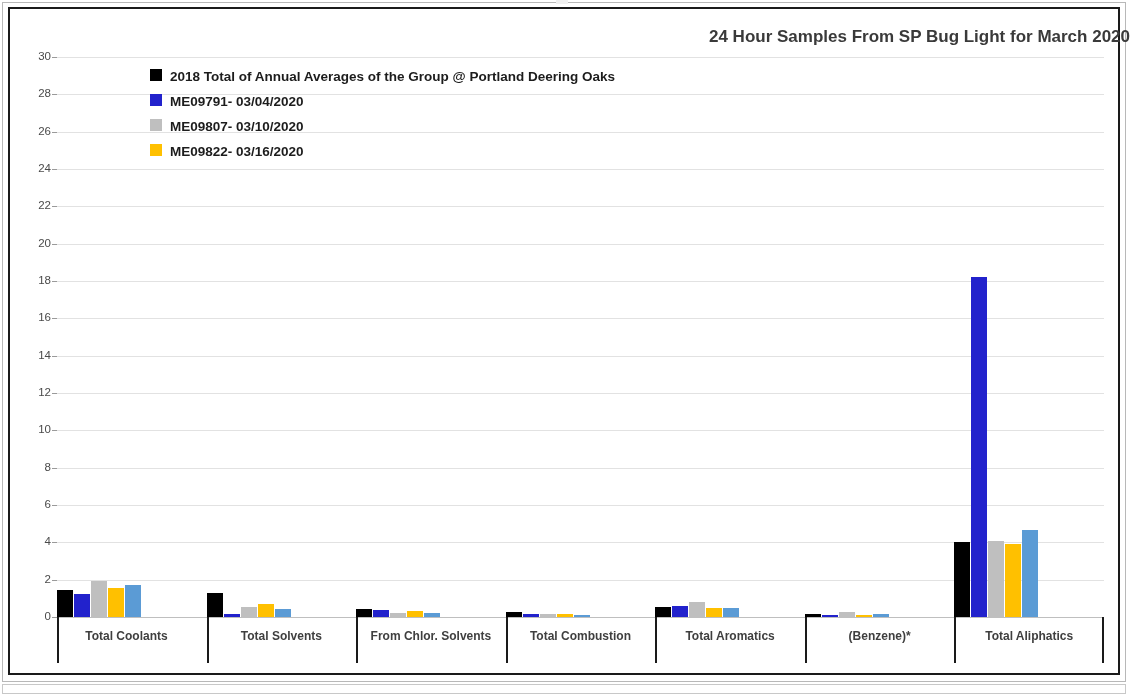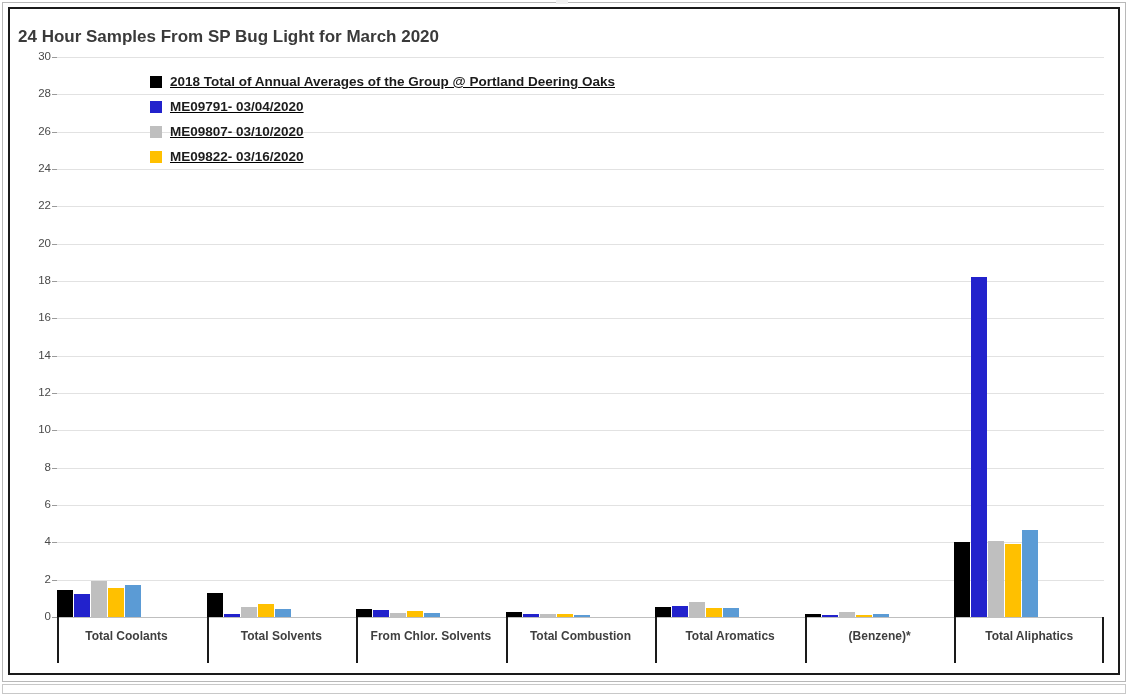--- a/index.html
+++ b/index.html
@@ -44,21 +44,21 @@
     height: 10px;
     border: 1px solid #c8c8c8;
     box-sizing: border-box;
     background: #ffffff;
   }
   #chart-title {
     position: absolute;
     left: 8px;
     top: 18px;
     width: 1112px;
-    text-align: left;
+    text-align: right;
     font-size: 17px;
     font-weight: bold;
     color: #3a3a3a;
   }
   
   #plot {
     position: absolute;
     left: 47px;   
     top: 48px;
     width: 1047px;
@@ -133,23 +133,21 @@
   }
   
   #legend {
     position: absolute;
     left: 140px;
     top: 60px;
     width: 580px;
   }
   .legend-row {
     display: flex;
-    align-items: center;
     height: 25px;
-    text-decoration: underline;
   }
   .legend-swatch {
     width: 12px;
     height: 12px;
     margin-right: 8px;
     flex: 0 0 auto;
   }
   .legend-text {
     font-size: 13.5px;
     font-weight: bold;

